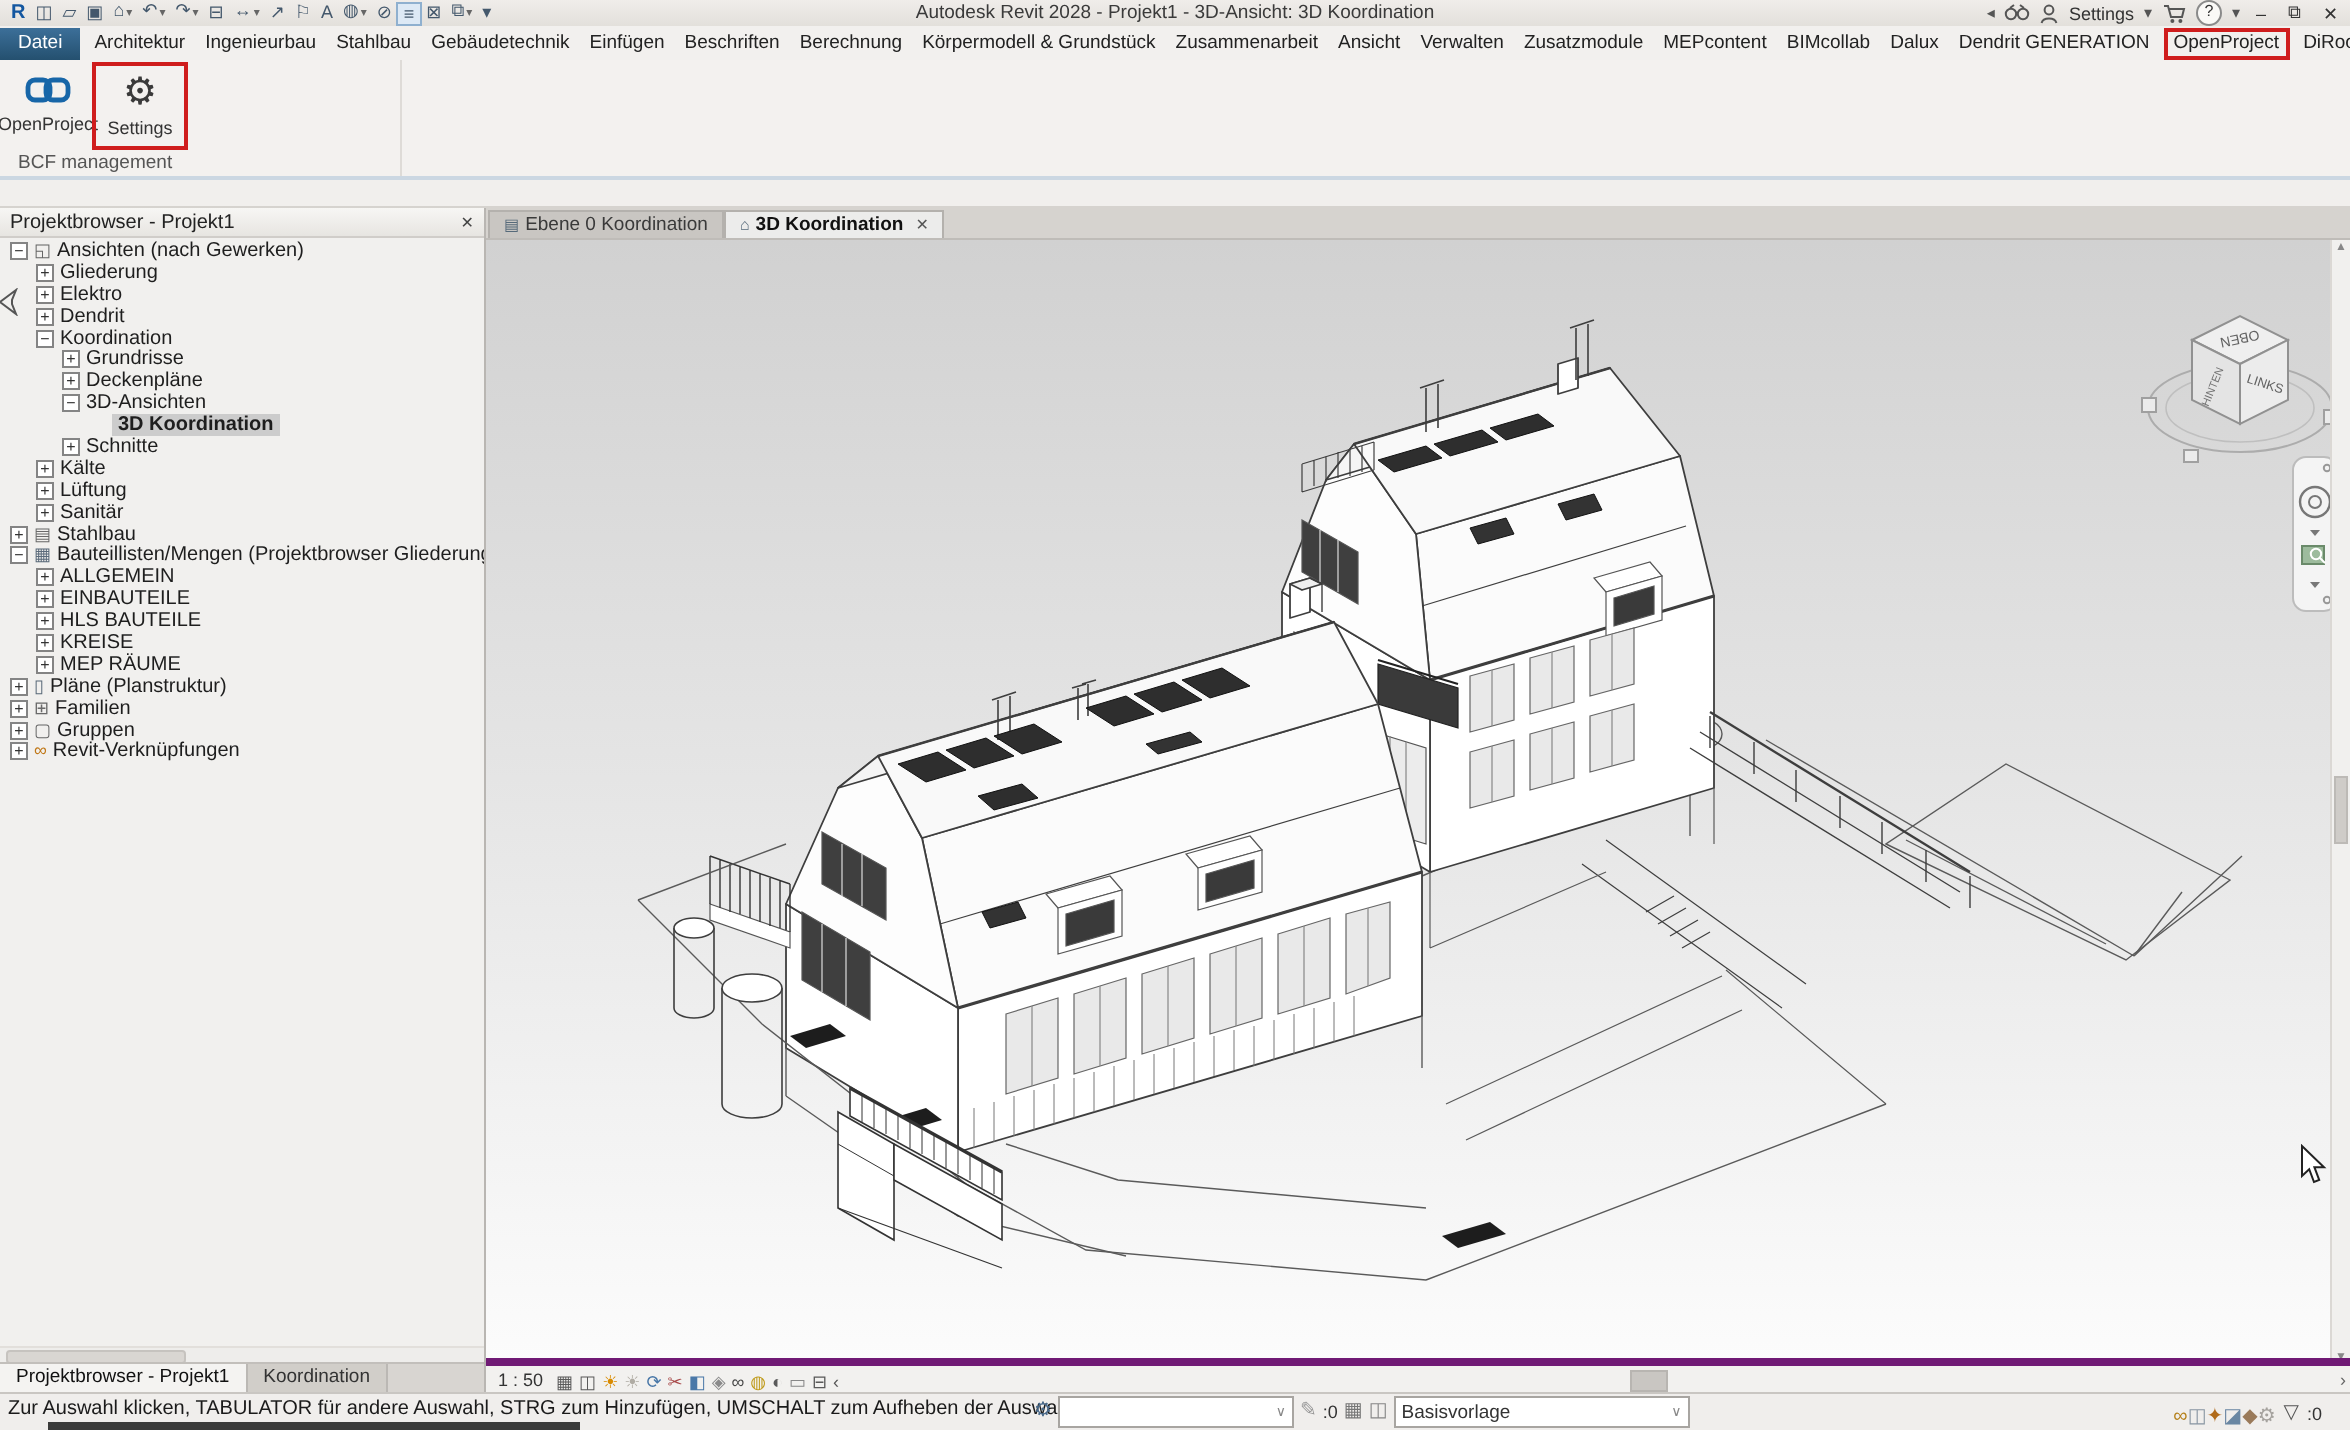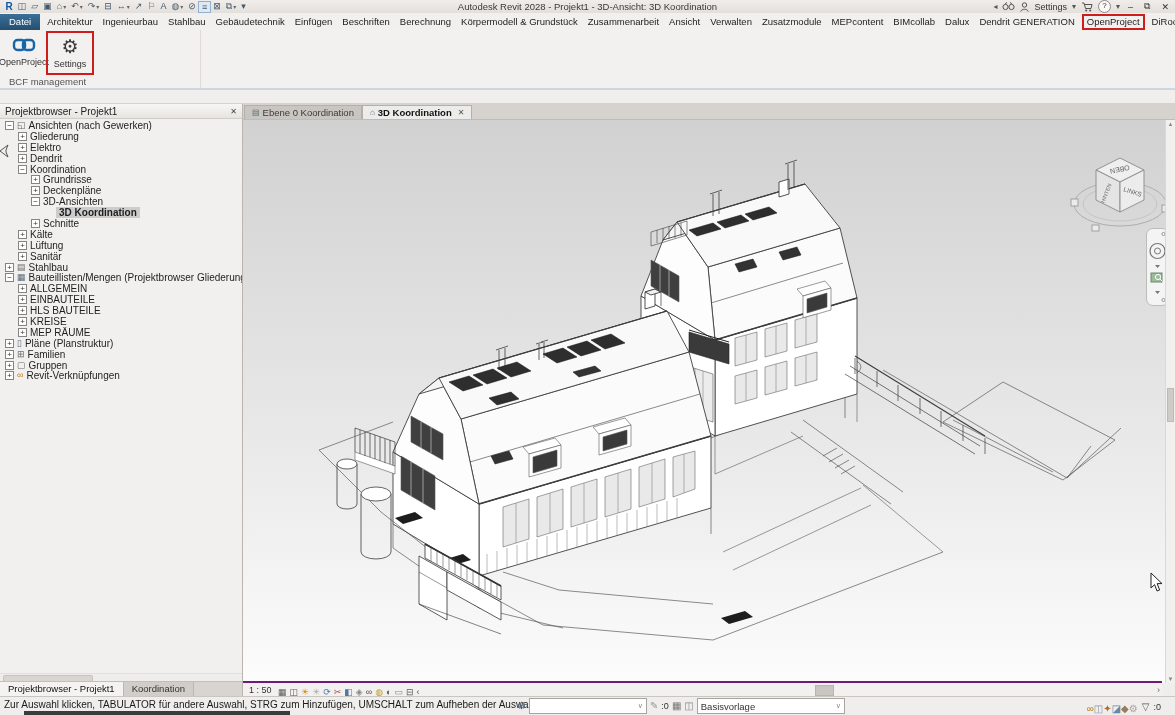--- a/index.html
+++ b/index.html
@@ -75,21 +75,21 @@
           background:linear-gradient(180deg,#d1d1d1 0%,#e8e8e8 55%,#fcfcfc 100%)}
   #model{position:absolute;left:0;top:0}
   .viewcube{position:absolute;left:825px;top:22px;width:110px;height:105px;opacity:.9}
   .navbar{position:absolute;left:903px;top:108px;width:21px;height:76px;background:rgba(248,248,248,.85);
           border:1px solid #bcbcbc;border-radius:7px}
   .cursor{position:absolute;left:907px;top:452px}
   .vscroll{position:absolute;right:0;top:16px;width:9px;bottom:14px;background:#f1f0ee;border-left:1px solid #dbd8d4}
   .sarr{position:absolute;left:0;right:0;text-align:center;font-size:6px;color:#888;line-height:8px}
   .sarr.top{top:0}.sarr.bottom{bottom:0}
   .vthumb{position:absolute;left:1px;right:1px;top:268px;height:32px;background:#cfccc8;border:1px solid #bdbab6}
-  .canvas-bottom{position:absolute;left:0;right:13px;bottom:0;height:14px;background:#f2f1ef;border-top:2px solid #701a75}
+  .canvas-bottom{position:absolute;left:0;right:0;bottom:0;height:14px;background:#f2f1ef;border-top:4px solid #701a75}
   .vcb{position:absolute;left:0;top:0;bottom:0;display:flex;align-items:center;padding-left:6px}
   .scale{font-size:9px;color:#333;margin-right:5px}
   .vcb-i{font-size:9px;line-height:13px;padding:0 1.5px}
   .hthumb{position:absolute;left:572px;top:2px;width:17px;height:9px;background:#c9c6c2;border:1px solid #b8b5b1}
   .harr{position:absolute;right:2px;top:1px;font-size:9px;color:#666;line-height:12px}
 
   
   .statusbar{position:absolute;left:0;right:0;bottom:0;height:18px;background:#f0eeec;border-top:1px solid #c9c6c2}
   .smsg{position:absolute;left:4px;top:2px;font-size:10px;color:#1a1a1a;white-space:nowrap}
   .scenter{position:absolute;left:517px;top:1px;display:flex;align-items:center;gap:3px}

